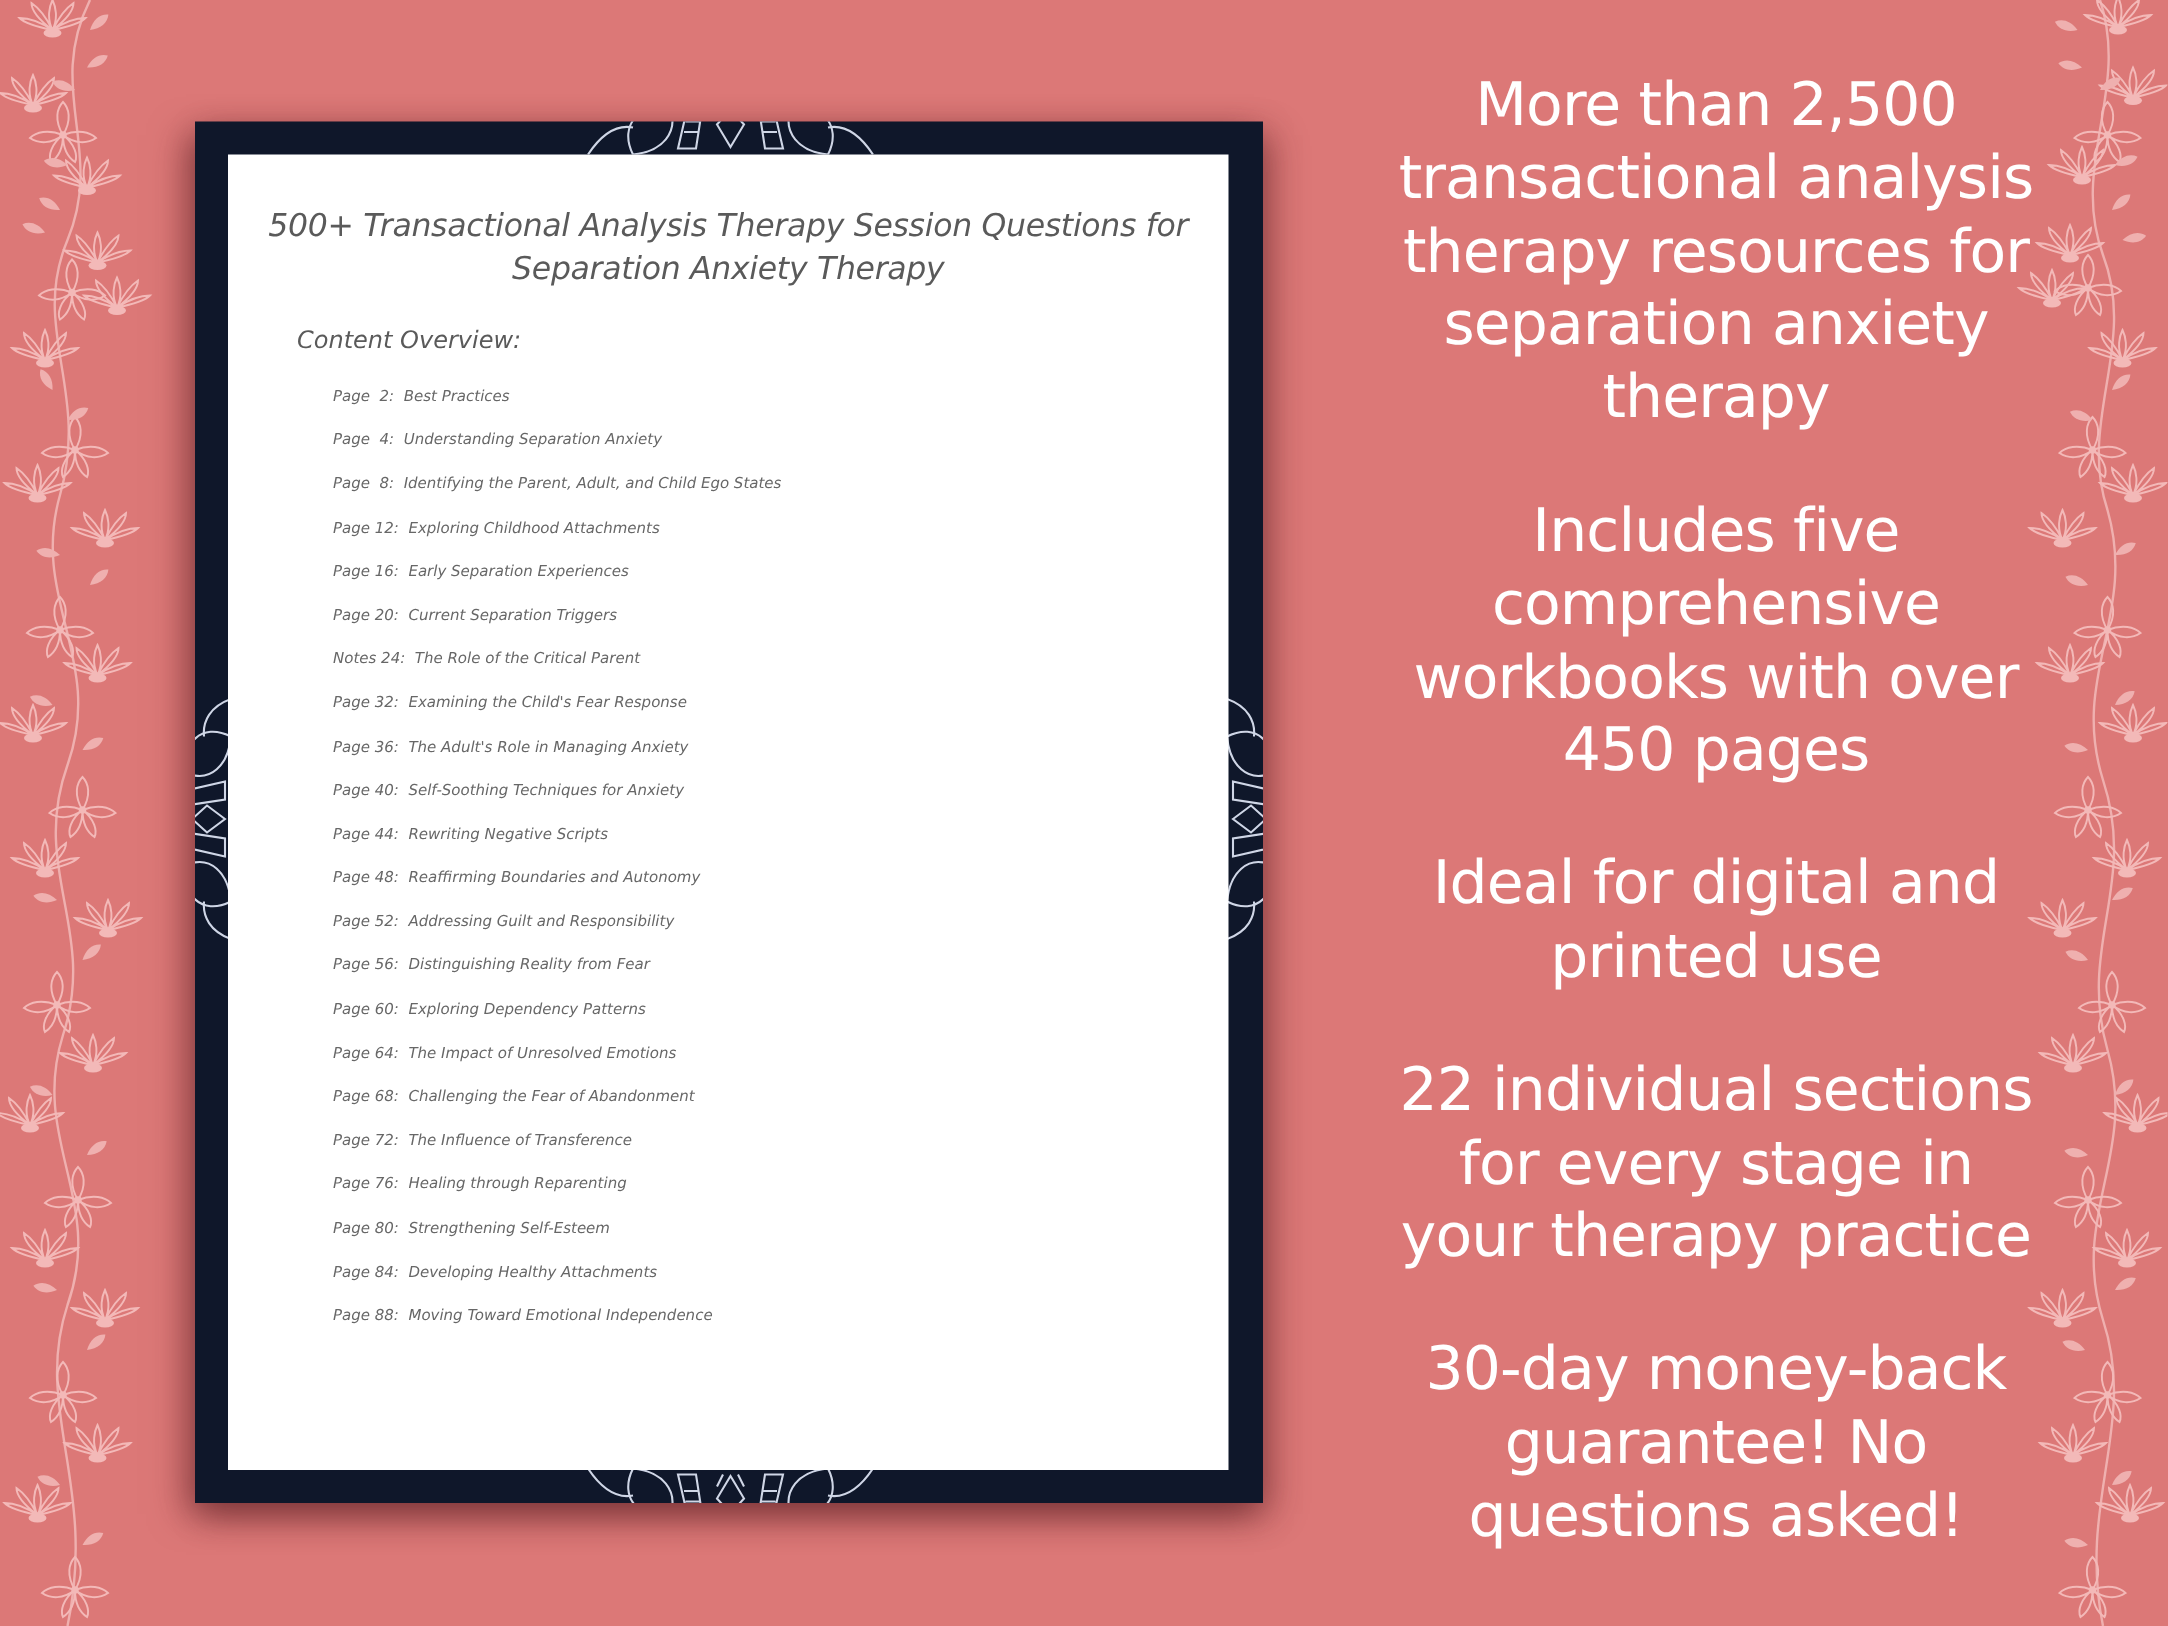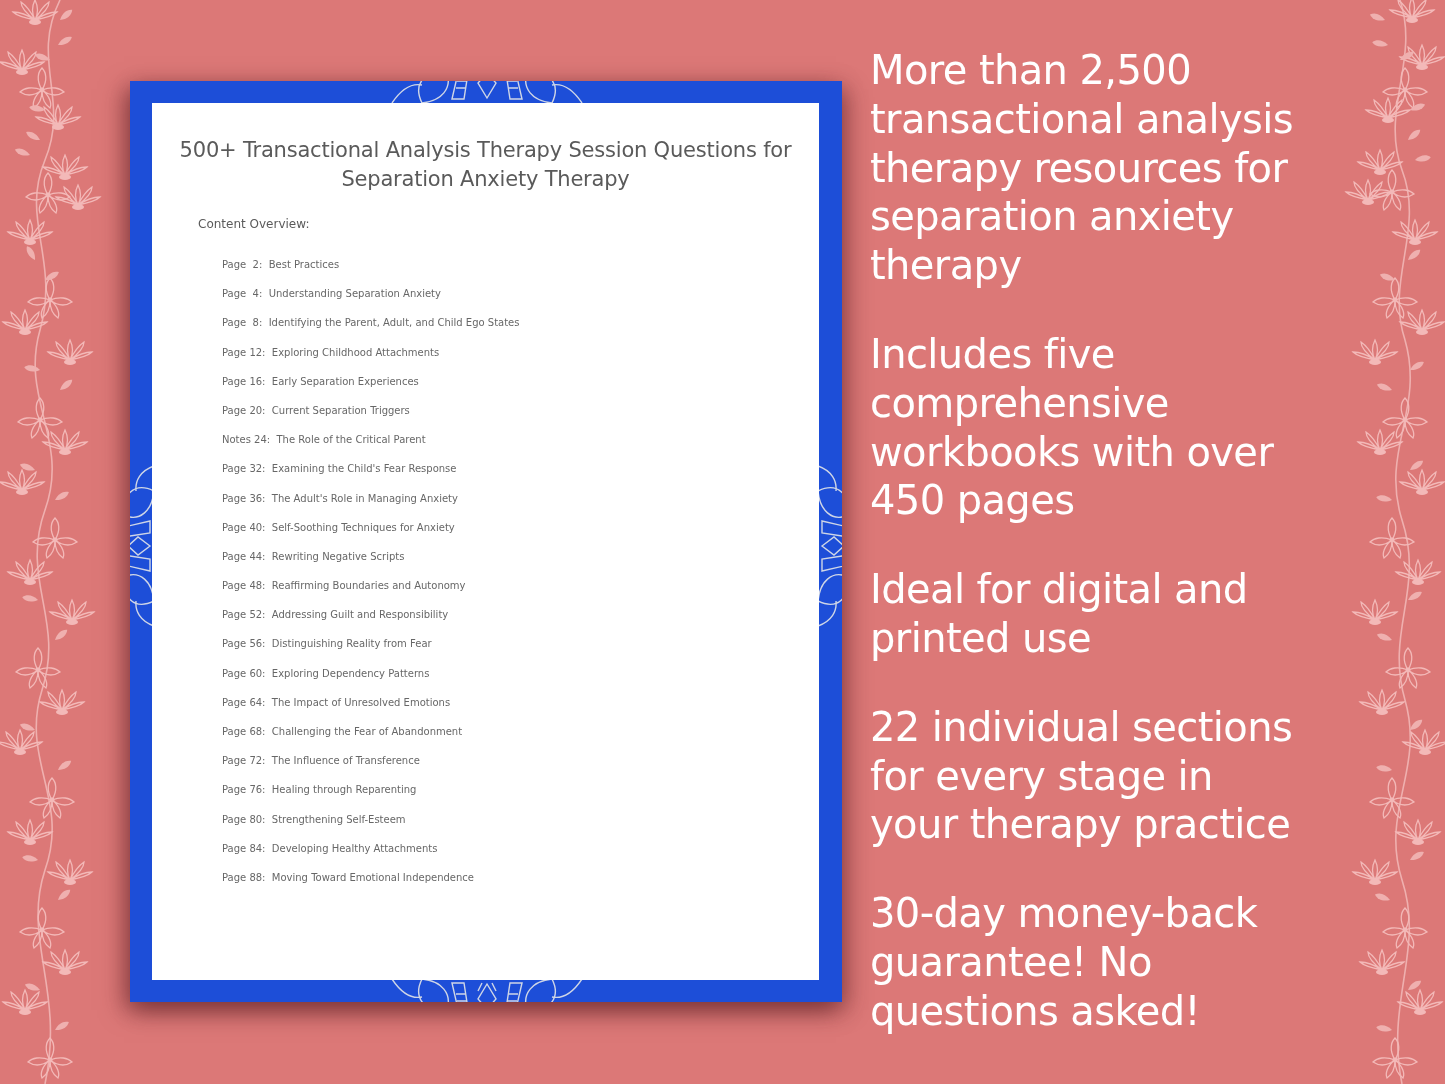--- a/index.html
+++ b/index.html
@@ -7,57 +7,58 @@
     width: 1445px; height: 1084px; overflow: hidden; position: relative;
     background: #dc7877;
     font-family: "Liberation Sans", sans-serif;
   }
   .vine { position: absolute; top: 0; height: 1084px; width: 120px; }
   .vine-left { left: 0; }
   .vine-right { right: 0; width: 115px; }
 
   .page {
     position: absolute; left: 130px; top: 81px; width: 712px; height: 921px;
-    background: #1d4ed8;
+    background: #0f172a;
     box-shadow: -6px 8px 22px rgba(90,30,35,0.55), 6px 8px 22px rgba(90,30,35,0.45);
     overflow: hidden;
+    font-style: italic;
   }
   .mandala { position: absolute; }
   .m-top { left: 252px; top: -48px; width: 210px; height: 70px; }
   .m-bottom { left: 252px; top: 898px; width: 210px; height: 70px; }
   .m-left { left: -40px; top: 380px; width: 64px; height: 170px; }
   .m-right { left: 688px; top: 380px; width: 64px; height: 170px; }
 
   .page-inner {
     position: absolute; left: 22px; top: 22px; width: 667px; height: 877px;
     background: #ffffff;
   }
   .doc-title {
     position: absolute; left: 0; top: 33px; width: 667px;
     text-align: center; color: #5a5a5a;
     font-size: 21px; line-height: 29px; font-weight: normal;
     font-family: "DejaVu Sans", sans-serif; letter-spacing: -0.2px;
   }
   .overview-label {
     position: absolute; left: 46px; top: 114px;
-    color: #5a5a5a; font-size: 12px;
+    color: #5a5a5a; font-size: 16px;
     font-family: "DejaVu Sans", sans-serif;
   }
   .toc {
     position: absolute; left: 70px; top: 152px; margin: 0; padding: 0; list-style: none;
   }
   .toc li {
     height: 29.2px; line-height: 20px;
     color: #676767; font-size: 10px;
     font-family: "DejaVu Sans", sans-serif; white-space: pre;
   }
   .toc .pg { display: inline-block; }
 
   .features {
-    position: absolute; left: 870px; top: 46px; width: 440px;
+    position: absolute; left: 924px; top: 46px; width: 440px; text-align: center;
   }
   .feature {
     color: #ffffff; font-size: 40px; line-height: 48.8px;
     font-family: "DejaVu Sans", sans-serif; font-weight: normal;
     letter-spacing: -0.6px; margin: 0 0 40px 0;
   }
 </style>
 </head>
 <body>
 

